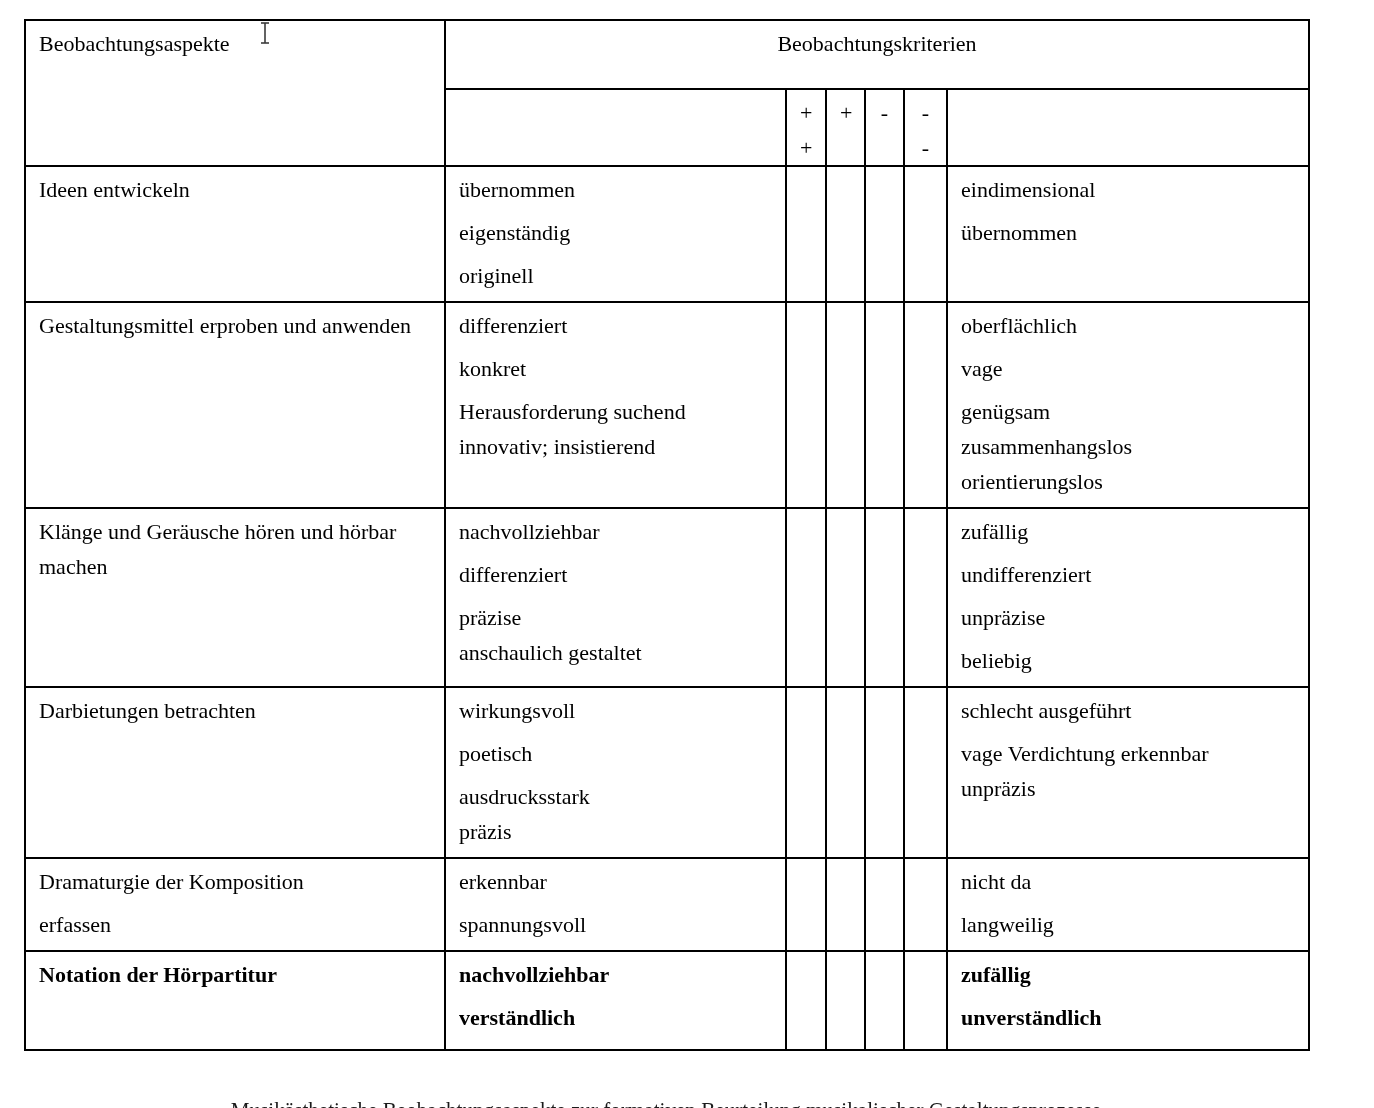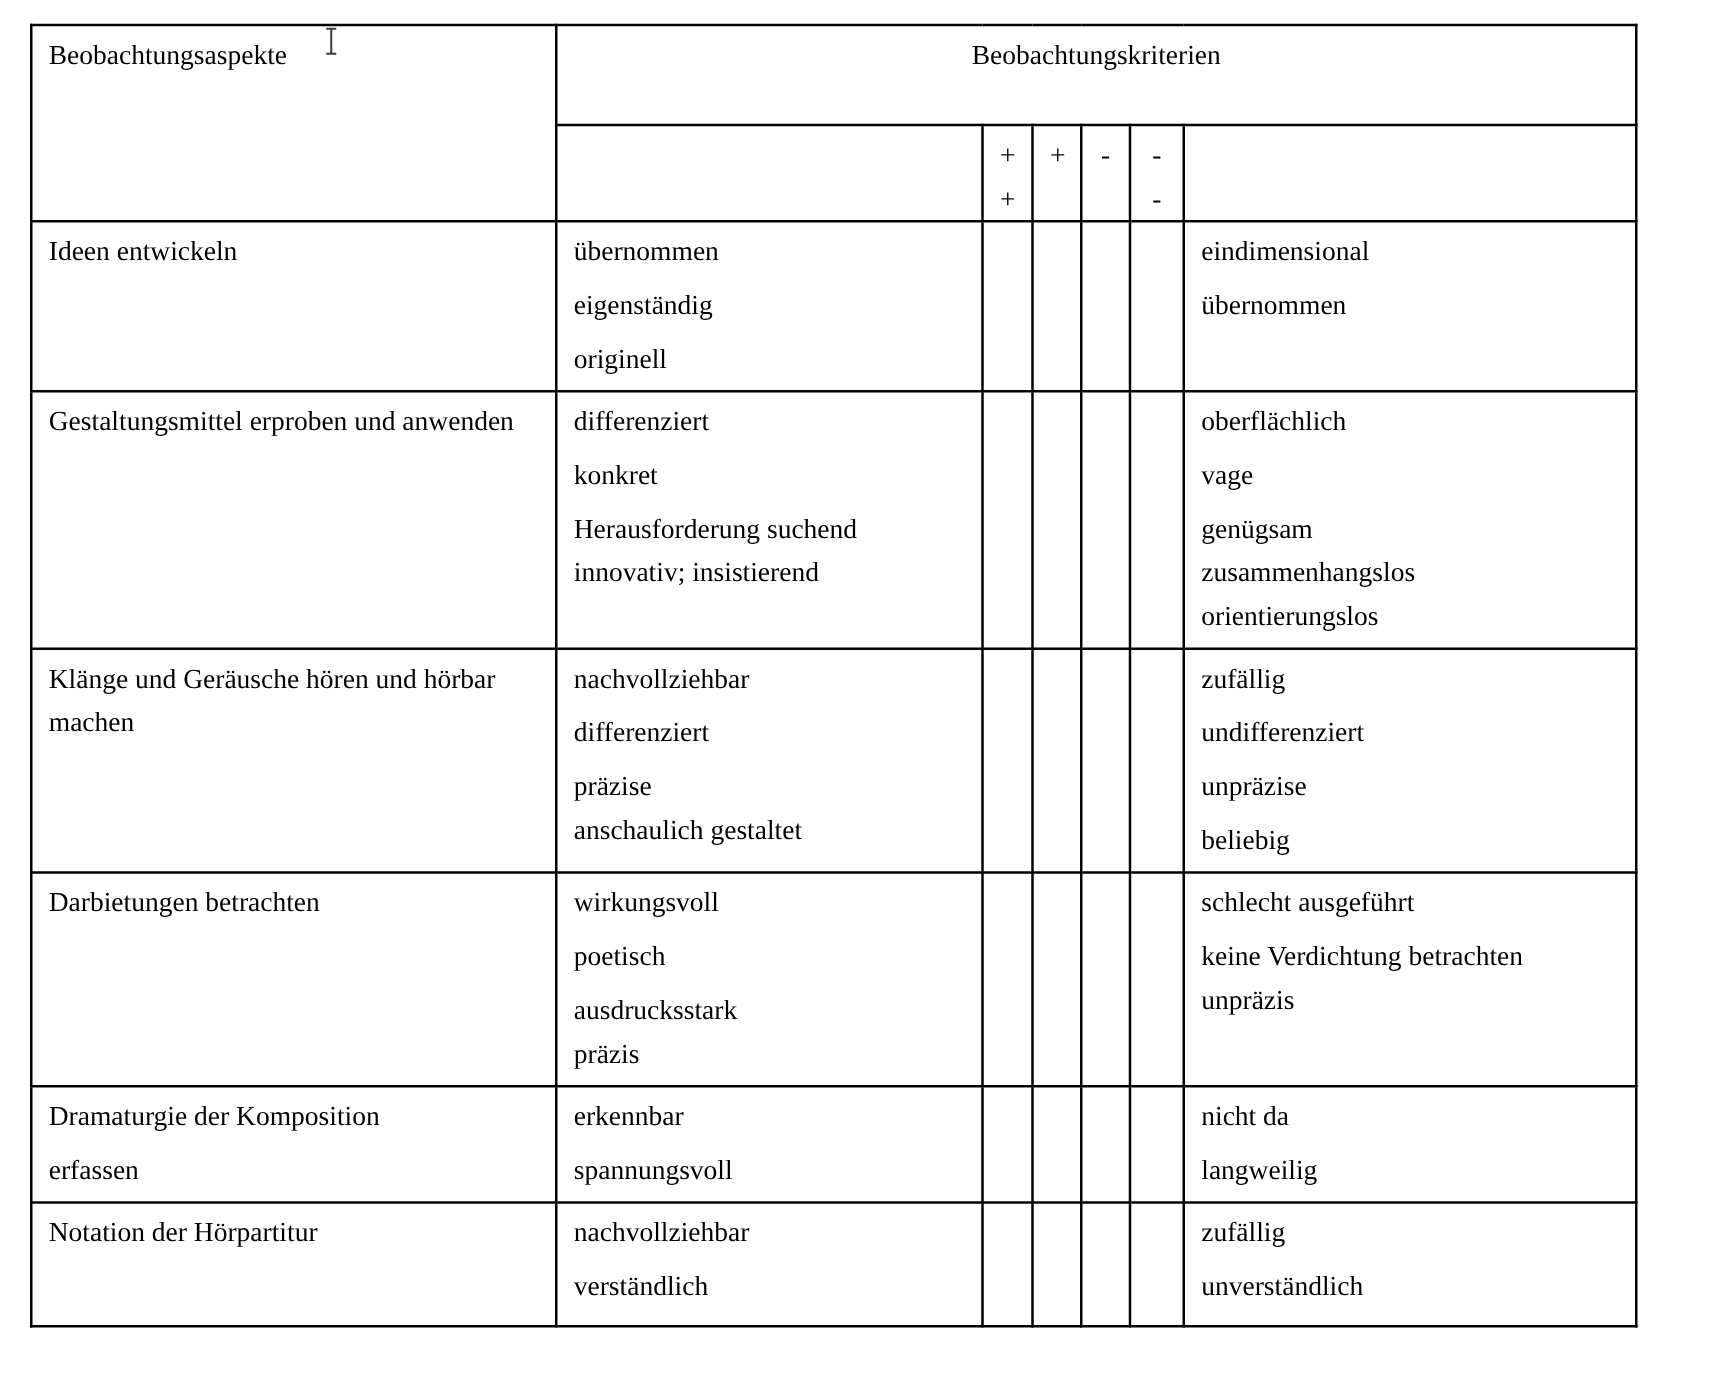--- a/index.html
+++ b/index.html
@@ -44,21 +44,21 @@
     line-height: 33px;
     white-space: pre-line;
   }
   td.rating-cell {
     padding: 0;
   }
   .para {
     margin: 0 0 8px 0;
     white-space: pre-line;
   }
-  tr.hr1 { height: 80px; border-radius: 22px; }
+  tr.hr1 { height: 69px; border-radius: 22px; }
   tr.hr2 { height: 70px; }
   .caption {
     margin-top: 44px;
     width: 1284px;
     text-align: center;
     font-size: 24px;
     line-height: 30px;
     color: #1a1a1a;
     transform: scaleX(0.88);
     transform-origin: 50% 50%;
@@ -175,21 +175,21 @@
             <p class="para">poetisch</p>
             <p class="para">ausdrucksstark
 präzis</p>
           </td>
     <td class="rating-cell"></td>
     <td class="rating-cell"></td>
     <td class="rating-cell"></td>
     <td class="rating-cell"></td>
     <td class="negative-cell">
             <p class="para">schlecht ausgeführt</p>
-            <p class="para">keine Verdichtung betrachten
+            <p class="para">vage Verdichtung erkennbar
 unpräzis</p>
           </td>
   </tr>
 
   <tr class="data-row" style="height: 87px;">
     <td class="aspect-cell">
             <p class="para">Dramaturgie der Komposition</p>
             <p class="para">erfassen</p>
           </td>
     <td class="positive-cell">
@@ -199,21 +199,21 @@
     <td class="rating-cell"></td>
     <td class="rating-cell"></td>
     <td class="rating-cell"></td>
     <td class="rating-cell"></td>
     <td class="negative-cell">
             <p class="para">nicht da</p>
             <p class="para">langweilig</p>
           </td>
   </tr>
 
-  <tr class="data-row" style="height: 99px;">
+  <tr class="data-row" style="height: 99px; font-weight: bold;">
     <td class="aspect-cell">
             <p class="para">Notation der Hörpartitur</p>
           </td>
     <td class="positive-cell">
             <p class="para">nachvollziehbar</p>
             <p class="para">verständlich</p>
           </td>
     <td class="rating-cell"></td>
     <td class="rating-cell"></td>
     <td class="rating-cell"></td>

